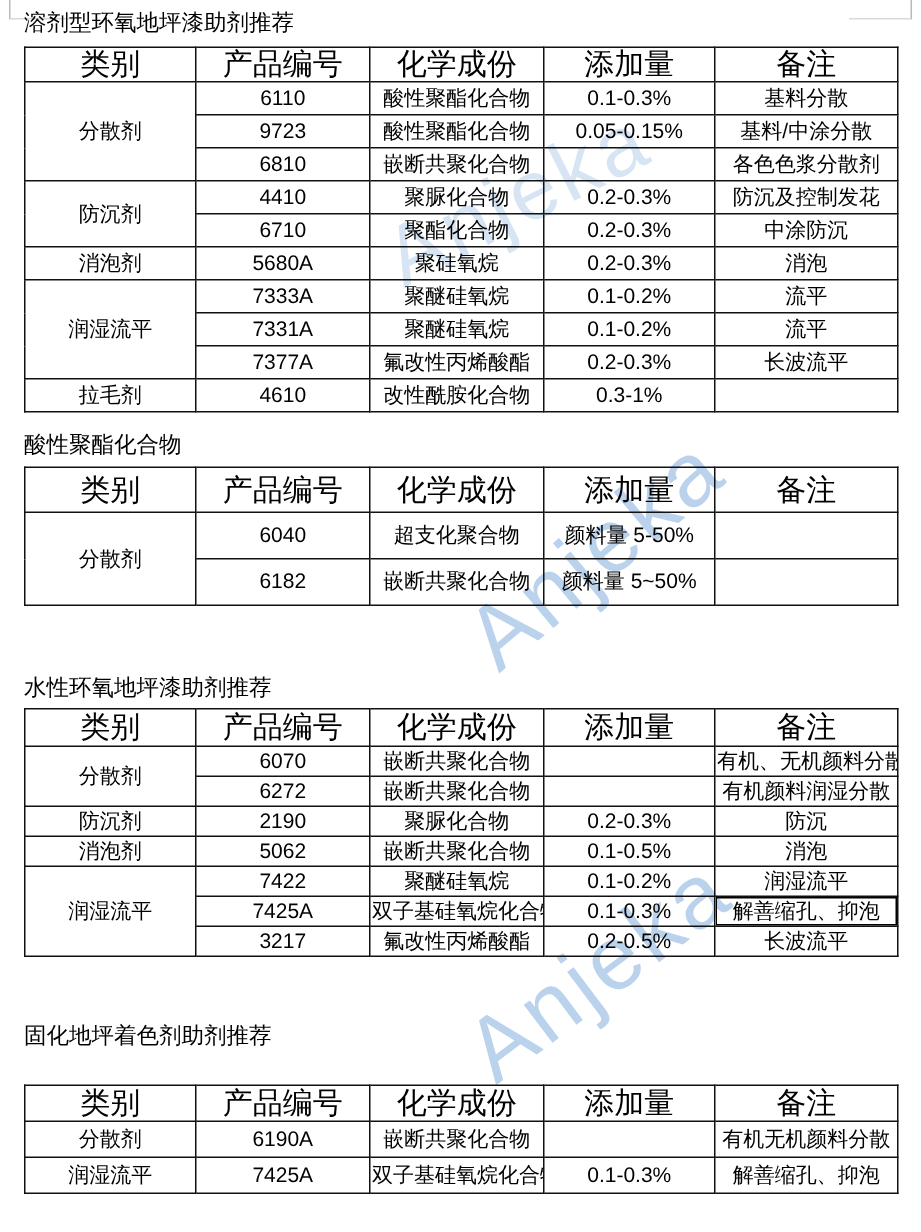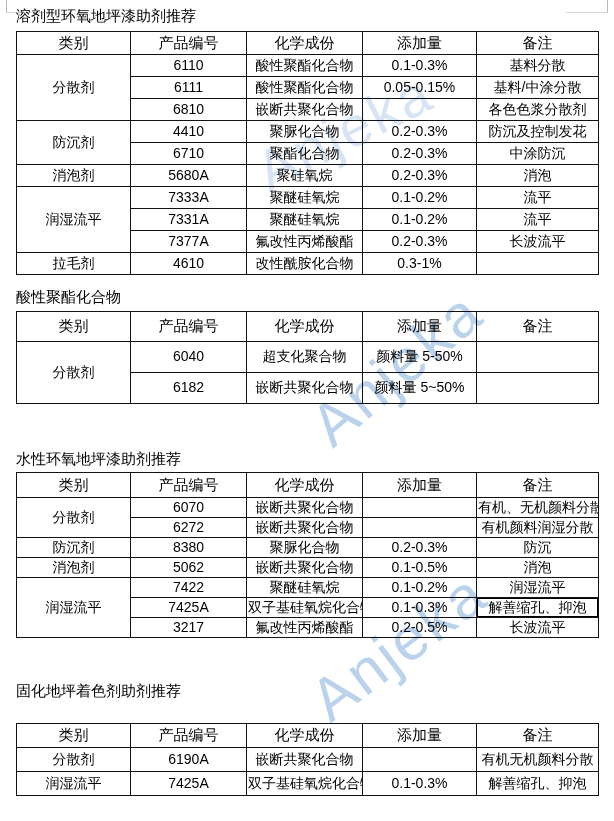--- a/index.html
+++ b/index.html
@@ -35,21 +35,21 @@
     border-collapse:collapse;table-layout:fixed;
     width:582px;margin-left:16px;background:transparent;
   }
   .grid th,.grid td{
     border:1px solid #111;
     text-align:center;vertical-align:middle;
     font-weight:400;padding:0 1px;
     white-space:nowrap;overflow:hidden;
     font-size:14px;line-height:1.1;
   }
-  .grid th{font-size:15px}
+  .grid th{font-size:20px}
   .grid td.chem{letter-spacing:0}
   .note-sel{box-shadow:inset 0 0 0 1px #000}
 
   
   .sec-0 .tbl-title{margin-top:7px}
   .sec-0 table{margin-top:6px}
   .sec-0 th{height:23px}
   .sec-0 td{height:22px}
 
   .sec-1 .tbl-title{margin-top:13px}
@@ -101,21 +101,21 @@
         </thead>
         <tbody>
           <tr class="row">
             <td class="cat" rowspan="3">分散剂</td>
             <td class="code">6110</td>
             <td class="chem">酸性聚酯化合物</td>
             <td class="dose">0.1-0.3%</td>
             <td class="note">基料分散</td>
           </tr>
           <tr class="row">
-            <td class="code">6111</td>
+            <td class="code">9723</td>
             <td class="chem">酸性聚酯化合物</td>
             <td class="dose">0.05-0.15%</td>
             <td class="note">基料/中涂分散</td>
           </tr>
           <tr class="row">
             <td class="code">6810</td>
             <td class="chem">嵌断共聚化合物</td>
             <td class="dose"></td>
             <td class="note">各色色浆分散剂</td>
           </tr>
@@ -236,21 +236,21 @@
             <td class="note">有机、无机颜料分散</td>
           </tr>
           <tr class="row">
             <td class="code">6272</td>
             <td class="chem">嵌断共聚化合物</td>
             <td class="dose"></td>
             <td class="note">有机颜料润湿分散</td>
           </tr>
           <tr class="row">
             <td class="cat" rowspan="1">防沉剂</td>
-            <td class="code">8380</td>
+            <td class="code">2190</td>
             <td class="chem">聚脲化合物</td>
             <td class="dose">0.2-0.3%</td>
             <td class="note">防沉</td>
           </tr>
           <tr class="row">
             <td class="cat" rowspan="1">消泡剂</td>
             <td class="code">5062</td>
             <td class="chem">嵌断共聚化合物</td>
             <td class="dose">0.1-0.5%</td>
             <td class="note">消泡</td>

